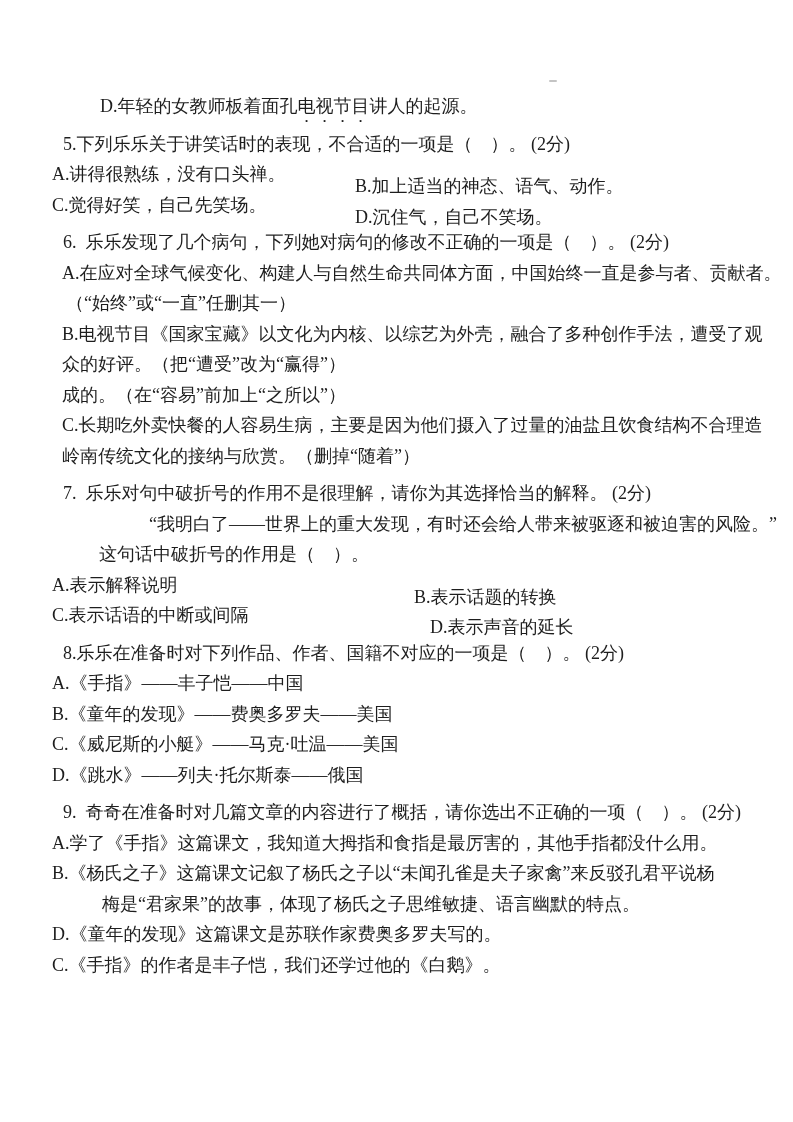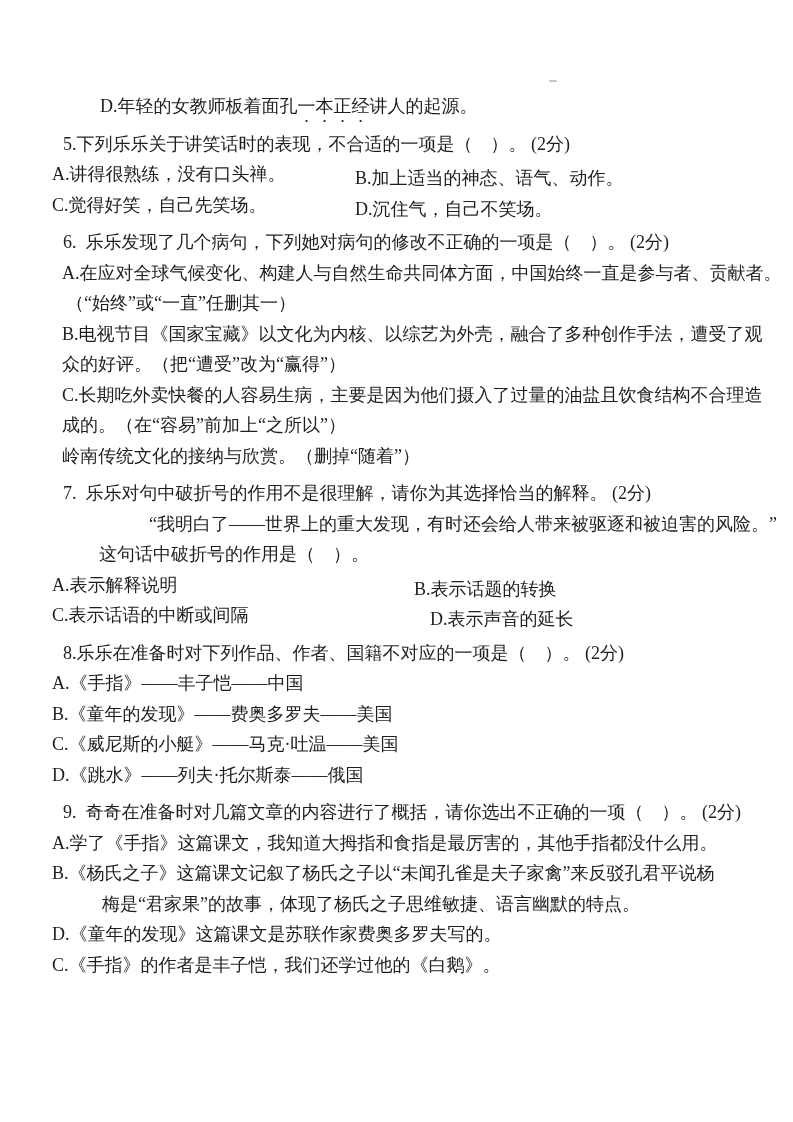--- a/index.html
+++ b/index.html
@@ -16,49 +16,49 @@
   .lines{position:absolute;top:91px;left:0;right:0;}
   .line{position:relative;height:30.5px;line-height:30.5px;white-space:pre;}
   .k-question{padding-left:63px;margin-top:7px;}
   .k-flush{padding-left:62px;}
   .k-paren{padding-left:66px;}
   .k-opt{padding-left:52px;}
   .k-opt2{padding-left:102px;}
   .k-ind100{padding-left:100px;}
   .k-quote{padding-left:133px;text-align:center;}
   .k-text{padding-left:99px;}
-  .col2{position:absolute;top:4px;}
+  .col2{position:absolute;top:12px;}
   .em-dots{
     -webkit-text-emphasis:filled dot;
     -webkit-text-emphasis-position:under right;
     text-emphasis:filled dot;
     text-emphasis-position:under right;
   }
   .artifact{
     position:absolute;left:549px;top:80px;
     width:8px;height:2px;background:#c4c4c4;border-radius:1px;
   }
 </style>
 </head>
 <body>
 
 <div class="page" style="background: rgb(255, 255, 255); color: rgb(30, 30, 30);">
   <div class="artifact"></div>
   <div class="lines" id="lines">
-      <div class="line k-ind100"><span>D.年轻的女教师板着面孔</span><span class="em-dots">一本正经</span><span>讲人的起源。</span></div>
+      <div class="line k-ind100"><span>D.年轻的女教师板着面孔</span><span class="em-dots">电视节目</span><span>讲人的起源。</span></div>
       <div class="line k-question"><span>5.下列乐乐关于讲笑话时的表现，不合适的一项是（　）。 (2分)</span></div>
       <div class="line k-opt"><span>A.讲得很熟练，没有口头禅。</span><span class="col2" style="left: 355px;">B.加上适当的神态、语气、动作。</span></div>
       <div class="line k-opt"><span>C.觉得好笑，自己先笑场。</span><span class="col2" style="left: 355px;">D.沉住气，自己不笑场。</span></div>
       <div class="line k-question"><span>6.  乐乐发现了几个病句，下列她对病句的修改不正确的一项是（　）。 (2分)</span></div>
       <div class="line k-flush"><span>A.在应对全球气候变化、构建人与自然生命共同体方面，中国始终一直是参与者、贡献者。</span></div>
       <div class="line k-paren"><span>（“始终”或“一直”任删其一）</span></div>
       <div class="line k-flush"><span>B.电视节目《国家宝藏》以文化为内核、以综艺为外壳，融合了多种创作手法，遭受了观</span></div>
       <div class="line k-flush"><span>众的好评。（把“遭受”改为“赢得”）</span></div>
+      <div class="line k-flush"><span>成的。（在“容易”前加上“之所以”）</span></div>
       <div class="line k-flush"><span>C.长期吃外卖快餐的人容易生病，主要是因为他们摄入了过量的油盐且饮食结构不合理造</span></div>
-      <div class="line k-flush"><span>成的。（在“容易”前加上“之所以”）</span></div>
       <div class="line k-flush"><span>岭南传统文化的接纳与欣赏。（删掉“随着”）</span></div>
       <div class="line k-question"><span>7.  乐乐对句中破折号的作用不是很理解，请你为其选择恰当的解释。 (2分)</span></div>
       <div class="line k-quote"><span>“我明白了——世界上的重大发现，有时还会给人带来被驱逐和被迫害的风险。”</span></div>
       <div class="line k-text"><span>这句话中破折号的作用是（　）。</span></div>
       <div class="line k-opt"><span>A.表示解释说明</span><span class="col2" style="left: 414px;">B.表示话题的转换</span></div>
       <div class="line k-opt"><span>C.表示话语的中断或间隔</span><span class="col2" style="left: 414px; margin-left: 16px;">D.表示声音的延长</span></div>
       <div class="line k-question"><span>8.乐乐在准备时对下列作品、作者、国籍不对应的一项是（　）。 (2分)</span></div>
       <div class="line k-opt"><span>A.《手指》——丰子恺——中国</span></div>
       <div class="line k-opt"><span>B.《童年的发现》——费奥多罗夫——美国</span></div>
       <div class="line k-opt"><span>C.《威尼斯的小艇》——马克·吐温——美国</span></div>

